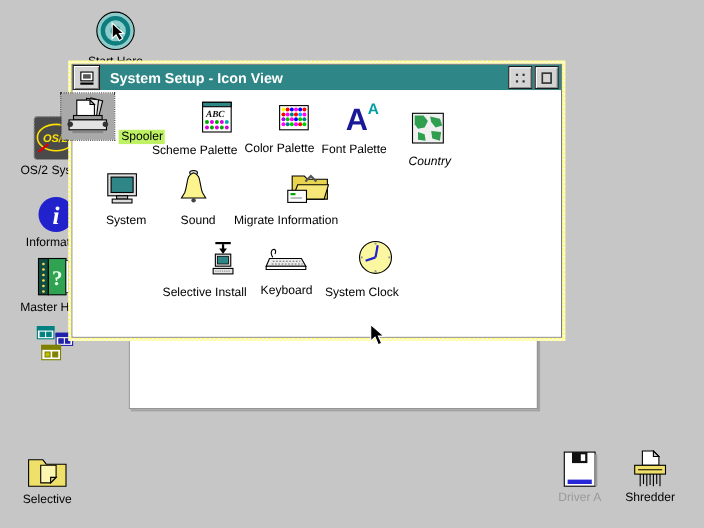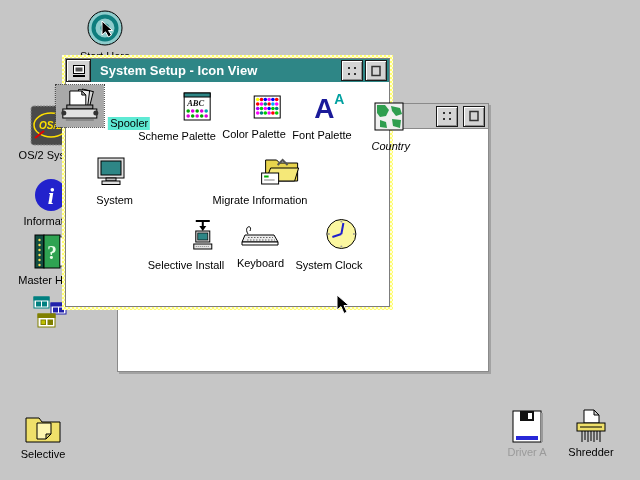--- a/index.html
+++ b/index.html
@@ -20,21 +20,21 @@
     background:#fff;border:1px solid #8a8a8a;
     box-shadow:2px 2px 0 #a2a2a2;z-index:2;
   }
   .bgtitle{
     height:25px;background:#c6c6c6;border-bottom:1px solid #8a8a8a;
     display:flex;align-items:center;justify-content:flex-end;gap:3px;
     padding-right:3px;box-sizing:border-box;
   }
   
   .win{
-    position:absolute;left:62px;top:55px;width:331px;height:255px;
+    position:absolute;left:62px;top:55px;width:452px;height:255px;
     box-sizing:border-box;padding:3px;z-index:3;
     background:repeating-conic-gradient(#ffff6e 0% 25%, #fffce0 0% 50%) 0 0/4px 4px;
   }
   .win-inner{
     height:100%;display:flex;flex-direction:column;background:#fff;
     border:1px solid #7d7d7d;box-sizing:border-box;
   }
   .titlebar{height:23px;background:#2e8686;display:flex;align-items:center;flex:none;}
   .title{
     flex:1;color:#fff;font-weight:bold;font-size:13px;
@@ -49,21 +49,21 @@
   .sysmenu{width:25px;height:23px;box-shadow:inset 1px 1px 0 #fff, inset -1px -1px 0 #777;}
   .tbtn + .tbtn{margin-left:2px;}
   .tbtn-group{display:flex;margin-right:2px;}
   .content{flex:1;position:relative;background:#fff;}
   
   .wicon{position:absolute;transform:translateX(-50%);text-align:right;white-space:nowrap;}
   .wicon svg{display:block;margin:0 auto;}
   .iconwrap{display:inline-block;padding:3px 4px;}
   .wlabel{font-size:11px;line-height:13px;color:#000;margin-top:1px;}
   .sel .iconwrap{background:#a9a9a9;outline:1px dotted #3c3c3c;}
-  .sel .wlabel{background:#5eead4;display:inline-block;padding:0 2px;}
+  .sel .wlabel{background:#bef264;display:inline-block;padding:0 2px;}
   
   .cursor{position:absolute;left:336px;top:294px;z-index:50;}
 </style>
 </head>
 <body>
 
 <div class="dicon" style="left:77px;top:8px;width:56px;">
   <svg width="40" height="40" viewBox="0 0 40 40">
     <circle cx="20" cy="20" r="17" fill="#8ecccc" stroke="#000"></circle>
     <circle cx="20" cy="20" r="11.5" fill="none" stroke="#0e7d7d" stroke-width="4"></circle>
@@ -328,20 +328,30 @@
         <svg width="36" height="30" viewBox="0 0 36 30">
           <rect x="5" y="2" width="26" height="20" fill="#e0e0e0" stroke="#000"></rect>
           <rect x="8" y="5" width="20" height="14" fill="#2e8686" stroke="#000"></rect>
           <rect x="13" y="22" width="10" height="3" fill="#bbb" stroke="#000"></rect>
           <rect x="9" y="25" width="18" height="3.5" fill="#dedede" stroke="#000"></rect>
         </svg>
         </span>
         <div class="wlabel">System</div>
       </div>
 
+      <div class="wicon" style="left:110px;top:69px;">
+        <span class="iconwrap">
+        <svg width="32" height="32" viewBox="0 0 32 32">
+          <ellipse cx="16" cy="3" rx="3.5" ry="2" fill="#ddd" stroke="#000"></ellipse>
+          <path d="M16,3 C9,5 11,13 8,21 L5,26 h22 l-3,-5 C21,13 23,5 16,3 z" fill="#fdf48e" stroke="#000"></path>
+          <circle cx="16" cy="28" r="2" fill="#444"></circle>
+        </svg>
+        </span>
+        <div class="wlabel">Sound</div>
+      </div>
 
       <div class="wicon" style="left:194px;top:69px;">
         <span class="iconwrap">
         <svg width="44" height="32" viewBox="0 0 44 32">
           <path d="M6,6 h11 l3,3 h18 v18 h-32 z" fill="#e8d44d" stroke="#000"></path>
           <path d="M6,27 l5,-13 h28 l-4,13 z" fill="#f5e878" stroke="#000"></path>
           <path d="M18,11 l5,-5 5,5" stroke="#555" stroke-width="2" fill="none"></path>
           <rect x="2" y="19" width="17" height="11" fill="#fff" stroke="#000"></rect>
           <line x1="4.5" y1="22.5" x2="9" y2="22.5" stroke="#00aa00" stroke-width="2"></line>
           <line x1="4.5" y1="26" x2="15" y2="26" stroke="#aaa" stroke-width="1.5"></line>

